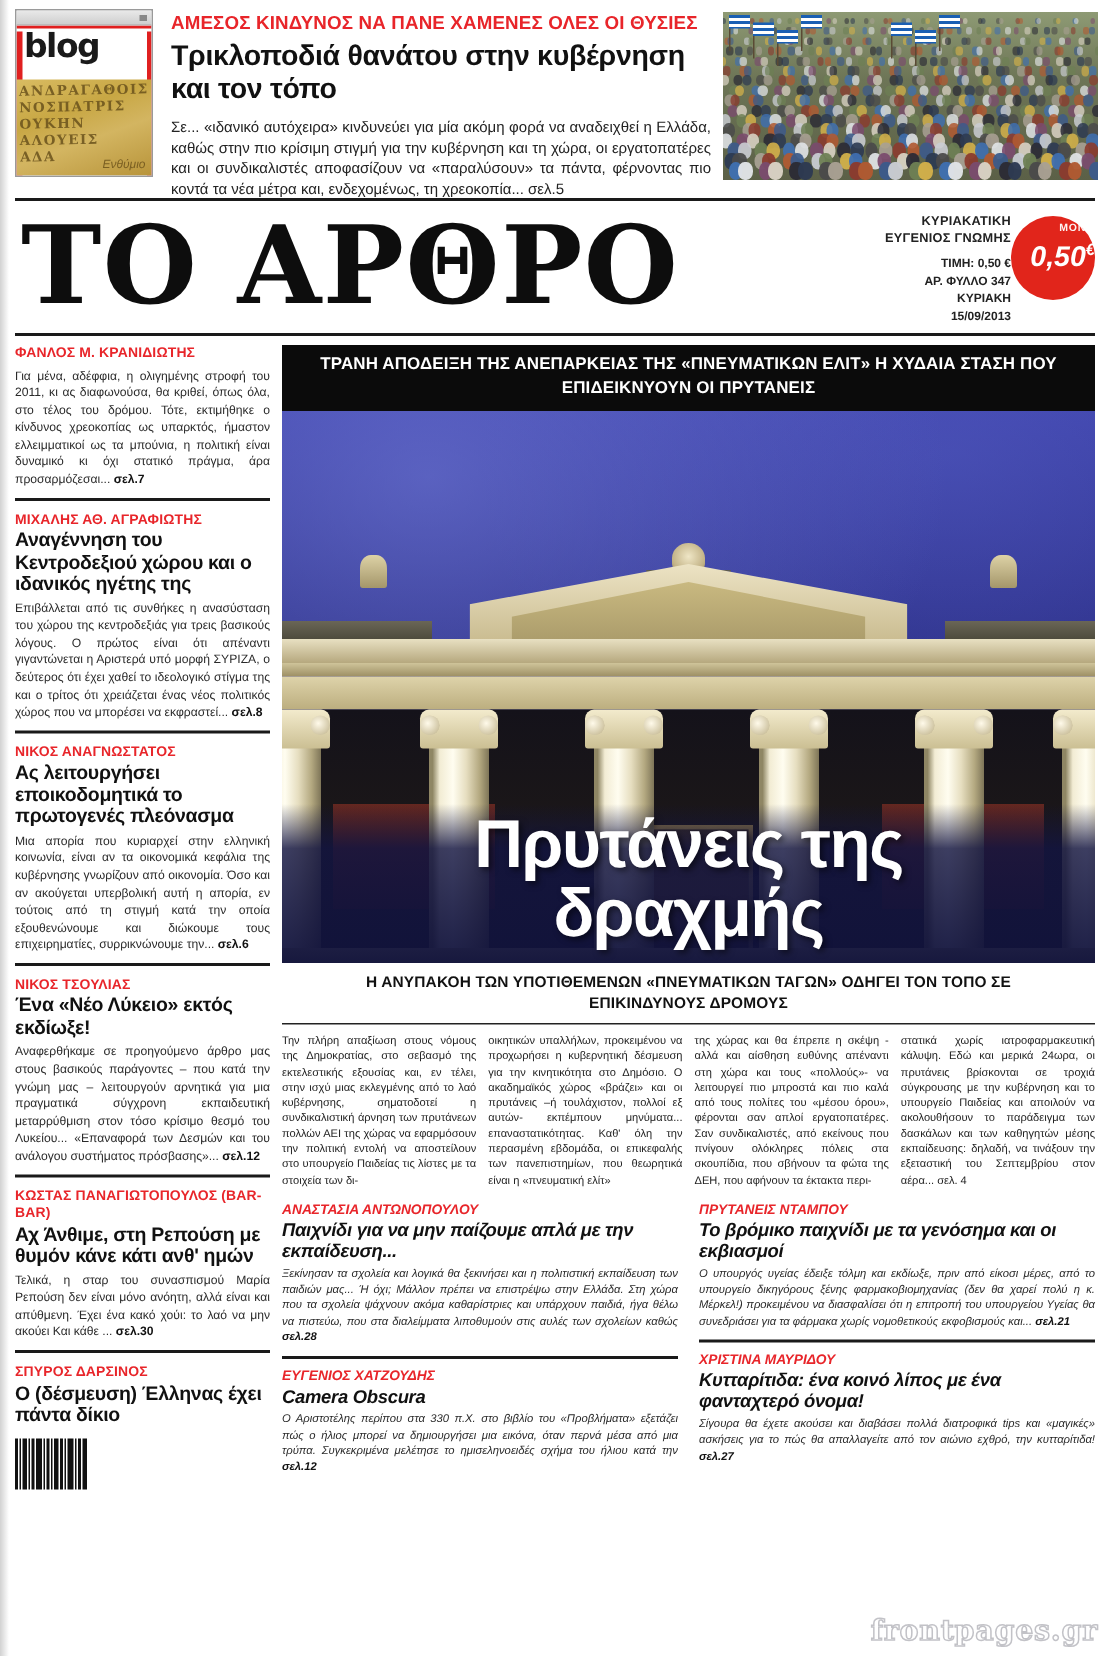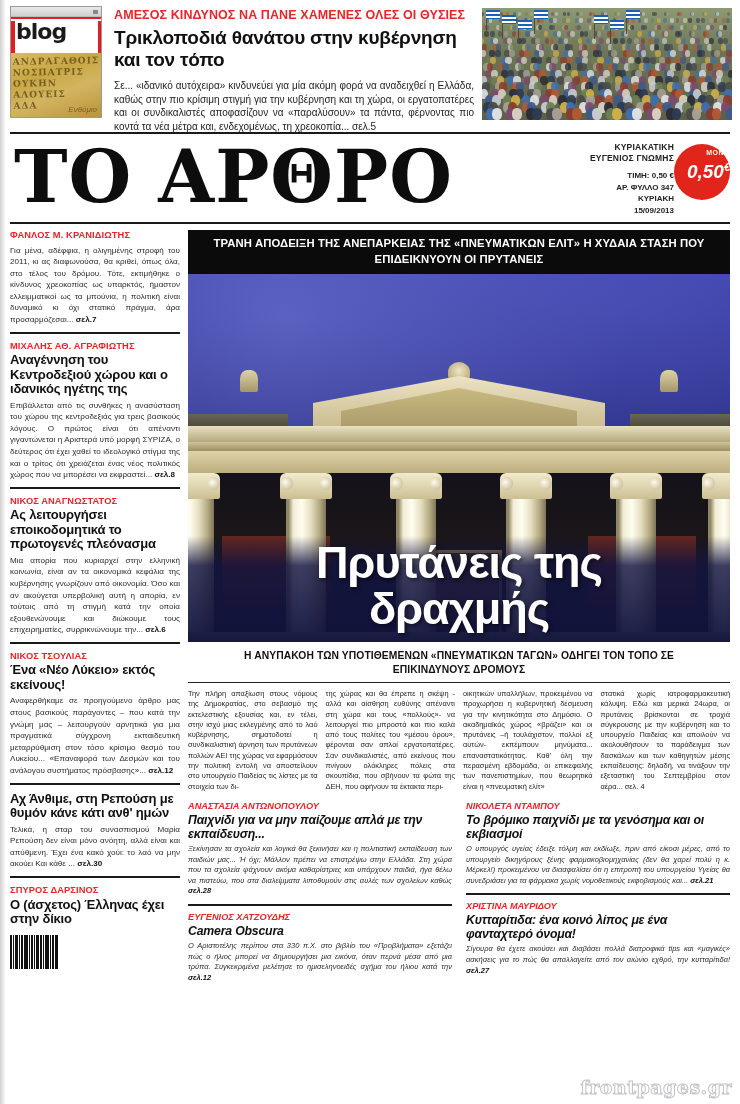--- a/index.html
+++ b/index.html
@@ -783,34 +783,35 @@
 
       <div class="opinion">
         <div class="op-author">ΝΙΚΟΣ ΑΝΑΓΝΩΣΤΑΤΟΣ</div>
         <div class="op-title">Ας λειτουργήσει εποικοδομητικά το πρωτογενές πλεόνασμα</div>
         <div class="op-text"><span>Μια απορία που κυριαρχεί στην ελληνική κοινωνία, είναι αν τα οικονομικά κεφάλια της κυβέρνησης γνωρίζουν από οικονομία. Όσο και αν ακούγεται υπερβολική αυτή η απορία, εν τούτοις από τη στιγμή κατά την οποία εξουθενώνουμε και διώκουμε τους επιχειρηματίες, συρρικνώνουμε την...</span> <b>σελ.6</b></div>
       </div>
       <div class="op-rule"></div>
 
       <div class="opinion">
         <div class="op-author">ΝΙΚΟΣ ΤΣΟΥΛΙΑΣ</div>
-        <div class="op-title">Ένα «Νέο Λύκειο» εκτός εκείνους!</div>
+        <div class="op-title">Ένα «Νέο Λύκειο» εκτός εκδίωξε!</div>
         <div class="op-text"><span>Αναφερθήκαμε σε προηγούμενο άρθρο μας στους βασικούς παράγοντες – που κατά την γνώμη μας – λειτουργούν αρνητικά για μια πραγματικά σύγχρονη εκπαιδευτική μεταρρύθμιση στον τόσο κρίσιμο θεσμό του Λυκείου... «Επαναφορά των Δεσμών και του ανάλογου συστήματος πρόσβασης»...</span> <b>σελ.12</b></div>
       </div>
       <div class="op-rule"></div>
 
       <div class="opinion">
+        <div class="op-author">ΚΩΣΤΑΣ ΠΑΝΑΓΙΩΤΟΠΟΥΛΟΣ (BAR-BAR)</div>
         <div class="op-title">Αχ Άνθιμε, στη Ρεπούση με θυμόν κάνε κάτι ανθ' ημών</div>
         <div class="op-text"><span>Τελικά, η σταρ του συνασπισμού Μαρία Ρεπούση δεν είναι μόνο ανόητη, αλλά είναι και απύθμενη. Έχει ένα κακό χούι: το λαό να μην ακούει Και κάθε ...</span> <b>σελ.30</b></div>
       </div>
       <div class="op-rule"></div>
 
       <div class="opinion">
         <div class="op-author">ΣΠΥΡΟΣ ΔΑΡΣΙΝΟΣ</div>
-        <div class="op-title">Ο (άσχετος) Έλληνας έχει στην δίκιο</div>
+        <div class="op-title">Ο (δέσμευση) Έλληνας έχει πάντα δίκιο</div>
       </div>
 
       <div class="barcode">
         <i style="width:2px"></i>
           <i style="width:1px"></i>
           <i style="width:3px"></i>
           <i style="width:1px"></i>
         <i style="width:2px"></i>
           <i style="width:4px"></i>
           <i style="width:1px"></i>
@@ -878,22 +879,22 @@
           <div class="headline">Πρυτάνεις της</div>
           <div class="headline">δραχμής</div>
         </div>
       </div>
 
       <div class="subbanner">Η ΑΝΥΠΑΚΟΗ ΤΩΝ ΥΠΟΤΙΘΕΜΕΝΩΝ «ΠΝΕΥΜΑΤΙΚΩΝ ΤΑΓΩΝ» ΟΔΗΓΕΙ ΤΟΝ ΤΟΠΟ ΣΕ ΕΠΙΚΙΝΔΥΝΟΥΣ ΔΡΟΜΟΥΣ</div>
       <div class="rule-thin"></div>
 
       <div class="four-col">
         <div class="c">Την πλήρη απαξίωση στους νόμους της Δημοκρατίας, στο σεβασμό της εκτελεστικής εξουσίας και, εν τέλει, στην ισχύ μιας εκλεγμένης από το λαό κυβέρνησης, σηματοδοτεί η συνδικαλιστική άρνηση των πρυτάνεων πολλών ΑΕΙ της χώρας να εφαρμόσουν την πολιτική εντολή να αποστείλουν στο υπουργείο Παιδείας τις λίστες με τα στοιχεία των δι-</div>
+        <div class="c">οικητικών υπαλλήλων, προκειμένου να προχωρήσει η κυβερνητική δέσμευση για την κινητικότητα στο Δημόσιο. Ο ακαδημαϊκός χώρος «βράζει» και οι πρυτάνεις –ή τουλάχιστον, πολλοί εξ αυτών- εκπέμπουν μηνύματα... επαναστατικότητας. Καθ' όλη την περασμένη εβδομάδα, οι επικεφαλής των πανεπιστημίων, που θεωρητικά είναι η «πνευματική ελίτ»</div>
         <div class="c">της χώρας και θα έπρεπε η σκέψη - αλλά και αίσθηση ευθύνης απέναντι στη χώρα και τους «πολλούς»- να λειτουργεί πιο μπροστά και πιο καλά από τους πολίτες του «μέσου όρου», φέρονται σαν απλοί εργατοπατέρες. Σαν συνδικαλιστές, από εκείνους που πνίγουν ολόκληρες πόλεις στα σκουπίδια, που σβήνουν τα φώτα της ΔΕΗ, που αφήνουν τα έκτακτα περι-</div>
-        <div class="c">οικητικών υπαλλήλων, προκειμένου να προχωρήσει η κυβερνητική δέσμευση για την κινητικότητα στο Δημόσιο. Ο ακαδημαϊκός χώρος «βράζει» και οι πρυτάνεις –ή τουλάχιστον, πολλοί εξ αυτών- εκπέμπουν μηνύματα... επαναστατικότητας. Καθ' όλη την περασμένη εβδομάδα, οι επικεφαλής των πανεπιστημίων, που θεωρητικά είναι η «πνευματική ελίτ»</div>
         <div class="c">στατικά χωρίς ιατροφαρμακευτική κάλυψη. Εδώ και μερικά 24ωρα, οι πρυτάνεις βρίσκονται σε τροχιά σύγκρουσης με την κυβέρνηση και το υπουργείο Παιδείας και αποιλούν να ακολουθήσουν το παράδειγμα των δασκάλων και των καθηγητών μέσης εκπαίδευσης: δηλαδή, να τινάξουν την εξεταστική του Σεπτεμβρίου στον αέρα...   σελ. 4</div>
       </div>
 
       <div class="bottom-2col">
 
         <div class="half">
           <div class="b-item">
             <div class="b-author">ΑΝΑΣΤΑΣΙΑ ΑΝΤΩΝΟΠΟΥΛΟΥ</div>
             <div class="b-title">Παιχνίδι για να μην παίζουμε απλά με την εκπαίδευση...</div>
             <div class="b-text"><span>Ξεκίνησαν τα σχολεία και λογικά θα ξεκινήσει και η πολιτιστική εκπαίδευση των παιδιών μας... Ή όχι; Μάλλον πρέπει να επιστρέψω στην Ελλάδα. Στη χώρα που τα σχολεία ψάχνουν ακόμα καθαρίστριες και υπάρχουν παιδιά, ήγα θέλω να πιστεύω, που στα διαλείμματα λιποθυμούν στις αυλές των σχολείων καθώς</span>  <b>σελ.28</b></div>
@@ -901,21 +902,21 @@
           <div class="b-rule"></div>
           <div class="b-item">
             <div class="b-author">ΕΥΓΕΝΙΟΣ ΧΑΤΖΟΥΔΗΣ</div>
             <div class="b-title">Camera Obscura</div>
             <div class="b-text"><span>Ο Αριστοτέλης περίπου στα 330 π.Χ. στο βιβλίο του «Προβλήματα» εξετάζει πώς ο ήλιος μπορεί να δημιουργήσει μια εικόνα, όταν περνά μέσα από μια τρύπα. Συγκεκριμένα μελέτησε το ημισεληνοειδές σχήμα του ήλιου κατά την</span>  <b>σελ.12</b></div>
           </div>
         </div>
 
         <div class="half">
           <div class="b-item">
-            <div class="b-author">ΝΙΚΟΛΕΤΑ ΝΤΑΜΠΟΥ</div>
+            <div class="b-author">ΠΡΥΤΑΝΕΙΣ ΝΤΑΜΠΟΥ</div>
             <div class="b-title">Το βρόμικο παιχνίδι με τα γενόσημα και οι εκβιασμοί</div>
             <div class="b-text"><span>Ο υπουργός υγείας έδειξε τόλμη και εκδίωξε, πριν από είκοσι μέρες, από το υπουργείο δικηγόρους ξένης φαρμακοβιομηχανίας (δεν θα χαρεί πολύ η κ. Μέρκελ!) προκειμένου να διασφαλίσει ότι η επιτροπή του υπουργείου Υγείας θα συνεδριάσει για τα φάρμακα χωρίς νομοθετικούς εκφοβισμούς και...</span>  <b>σελ.21</b></div>
           </div>
           <div class="b-rule"></div>
           <div class="b-item">
             <div class="b-author">ΧΡΙΣΤΙΝΑ ΜΑΥΡΙΔΟΥ</div>
             <div class="b-title">Κυτταρίτιδα: ένα κοινό λίπος με ένα φανταχτερό όνομα!</div>
             <div class="b-text"><span>Σίγουρα θα έχετε ακούσει και διαβάσει πολλά διατροφικά tips και «μαγικές» ασκήσεις για το πώς θα απαλλαγείτε από τον αιώνιο εχθρό, την κυτταρίτιδα!</span>  <b>σελ.27</b></div>
           </div>
         </div>

